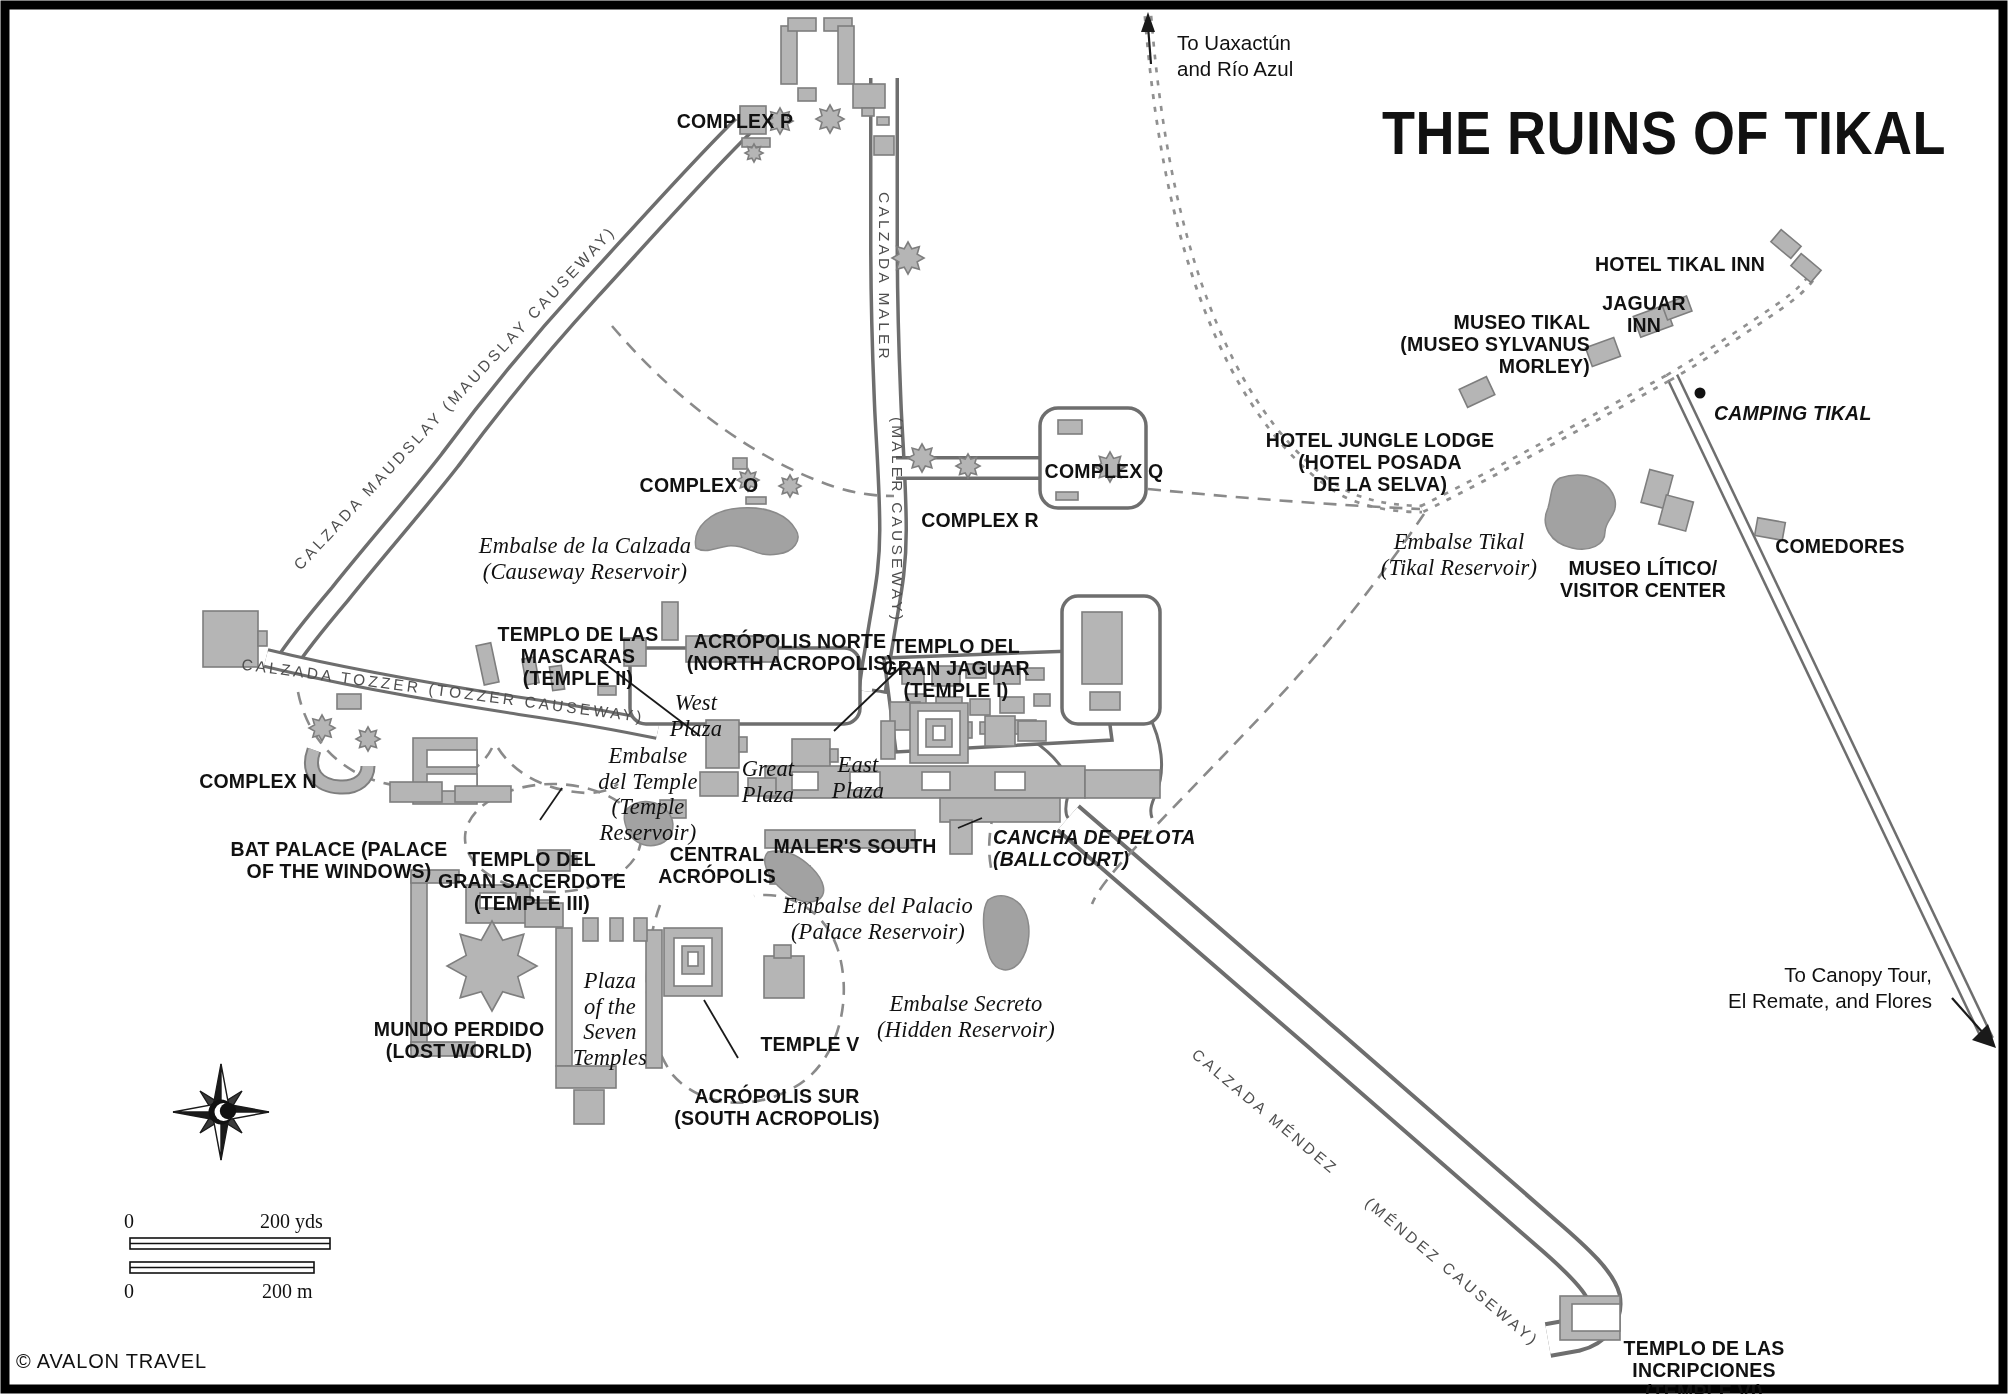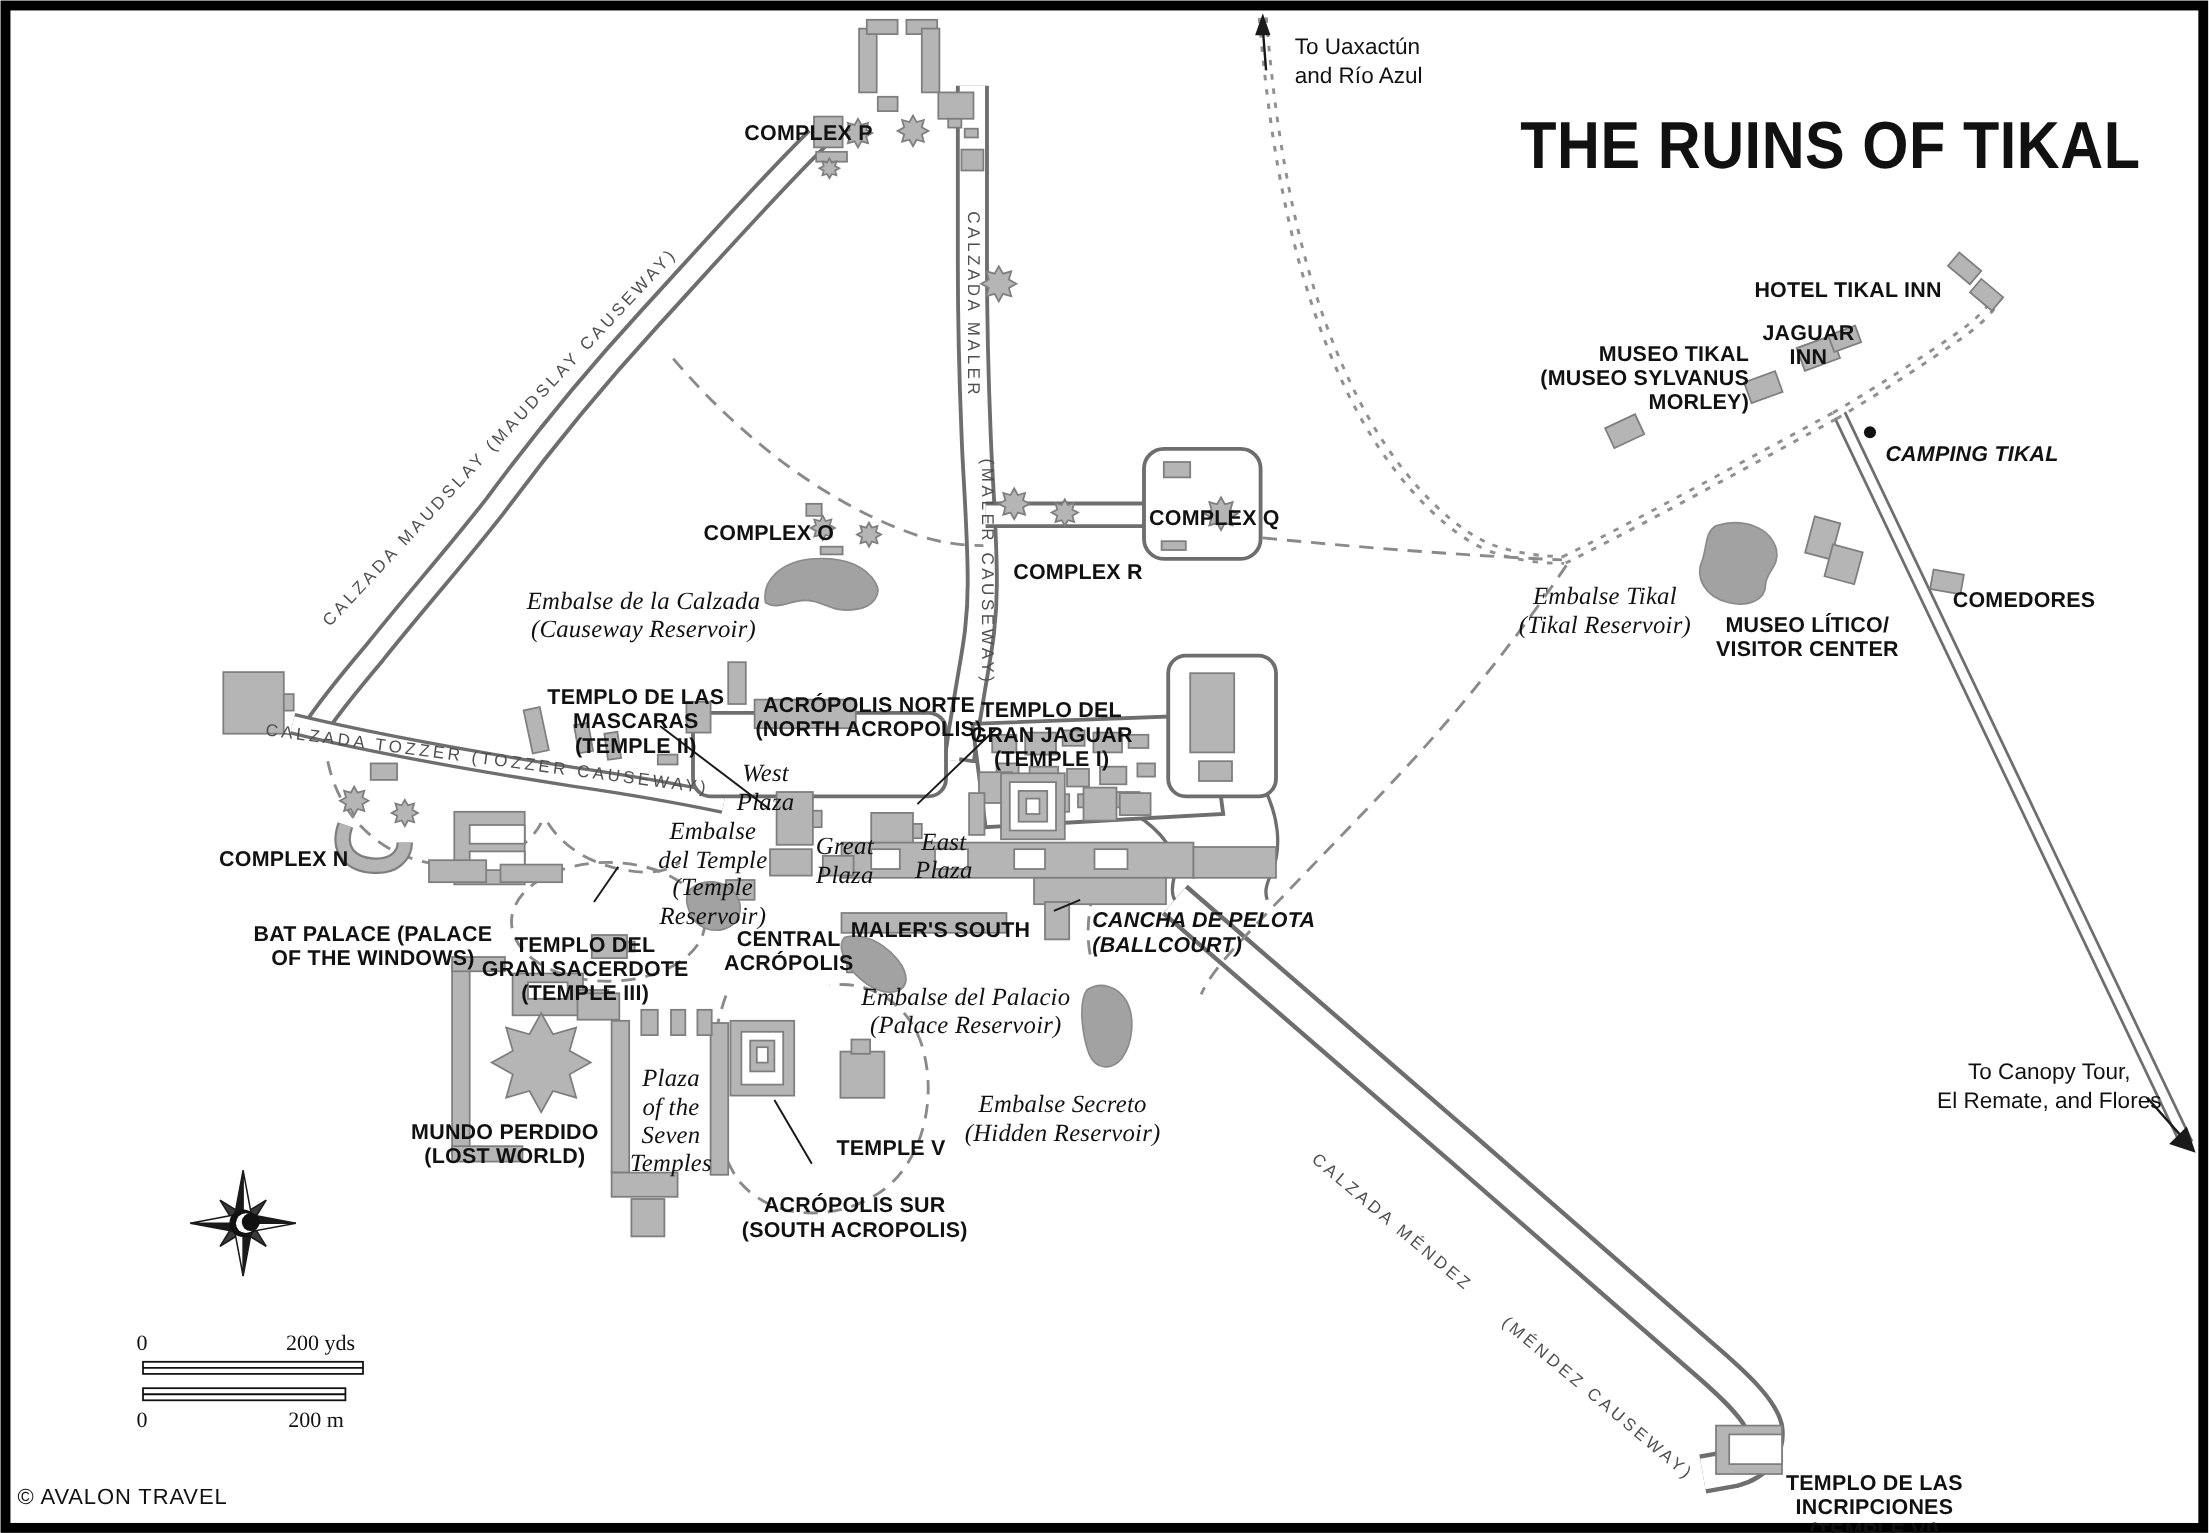--- a/index.html
+++ b/index.html
@@ -270,21 +270,21 @@
   </g>
 
   <rect x="5" y="5" width="1998" height="1384" fill="none" stroke="#000" stroke-width="9"></rect>
 </svg>
 
 <div class="title" style="left:1664px;top:133px">THE RUINS OF TIKAL</div>
 <div class="credit" style="left:16px;top:1350px">© AVALON TRAVEL</div>
 
 <div class="dir" style="left:1177px;top:30px">To Uaxactún
 and Río Azul</div>
-<div class="dir" style="left:1747px;top:962px;width:232px;text-align:center">To Canopy Tour,
+<div class="dir" style="left:1700px;top:962px;width:232px;text-align:right">To Canopy Tour,
 El Remate, and Flores</div>
 
 <div class="roadlbl" style="left:884px;top:277px;transform:translate(-50%,-50%) rotate(90deg)">CALZADA MALER</div>
 <div class="roadlbl" style="left:897px;top:520px;transform:translate(-50%,-50%) rotate(90deg)">(MALER CAUSEWAY)</div>
 <div class="roadlbl" style="left:455px;top:398px;transform:translate(-50%,-50%) rotate(-47deg)">CALZADA MAUDSLAY   (MAUDSLAY CAUSEWAY)</div>
 <div class="roadlbl" style="left:443px;top:691px;transform:translate(-50%,-50%) rotate(7.5deg)">CALZADA TOZZER    (TOZZER CAUSEWAY)</div>
 <div class="roadlbl" style="left:1265px;top:1112px;transform:translate(-50%,-50%) rotate(40deg)">CALZADA MÉNDEZ</div>
 <div class="roadlbl" style="left:1452px;top:1272px;transform:translate(-50%,-50%) rotate(40deg)">(MÉNDEZ CAUSEWAY)</div>
 
 <div class="lbl" style="left:735px;top:93px">COMPLEX P</div>
@@ -343,20 +343,23 @@
 <div class="lbl ital" style="left:966px;top:988px">Embalse Secreto
 (Hidden Reservoir)</div>
 
 <div class="lbl" style="left:1680px;top:236px;white-space:nowrap">HOTEL TIKAL INN</div>
 <div class="lbl" style="left:1644px;top:286px">JAGUAR
 INN</div>
 <div class="lbl" style="left:1330px;top:316px;width:260px;text-align:right;transform:translate(0,-50%)">MUSEO TIKAL
 (MUSEO SYLVANUS
 MORLEY)</div>
 <div class="lbl left" style="left:1714px;top:385px;white-space:nowrap">CAMPING TIKAL</div>
+<div class="lbl" style="left:1380px;top:434px">HOTEL JUNGLE LODGE
+(HOTEL POSADA
+DE LA SELVA)</div>
 <div class="lbl" style="left:1643px;top:551px">MUSEO LÍTICO/
 VISITOR CENTER</div>
 <div class="lbl" style="left:1840px;top:518px;white-space:nowrap">COMEDORES</div>
 
 <span class="scaletxt" style="left:124px;top:1210px">0</span>
 <span class="scaletxt" style="left:260px;top:1210px">200 yds</span>
 <span class="scaletxt" style="left:124px;top:1280px">0</span>
 <span class="scaletxt" style="left:262px;top:1280px">200 m</span>
 
 </div>

